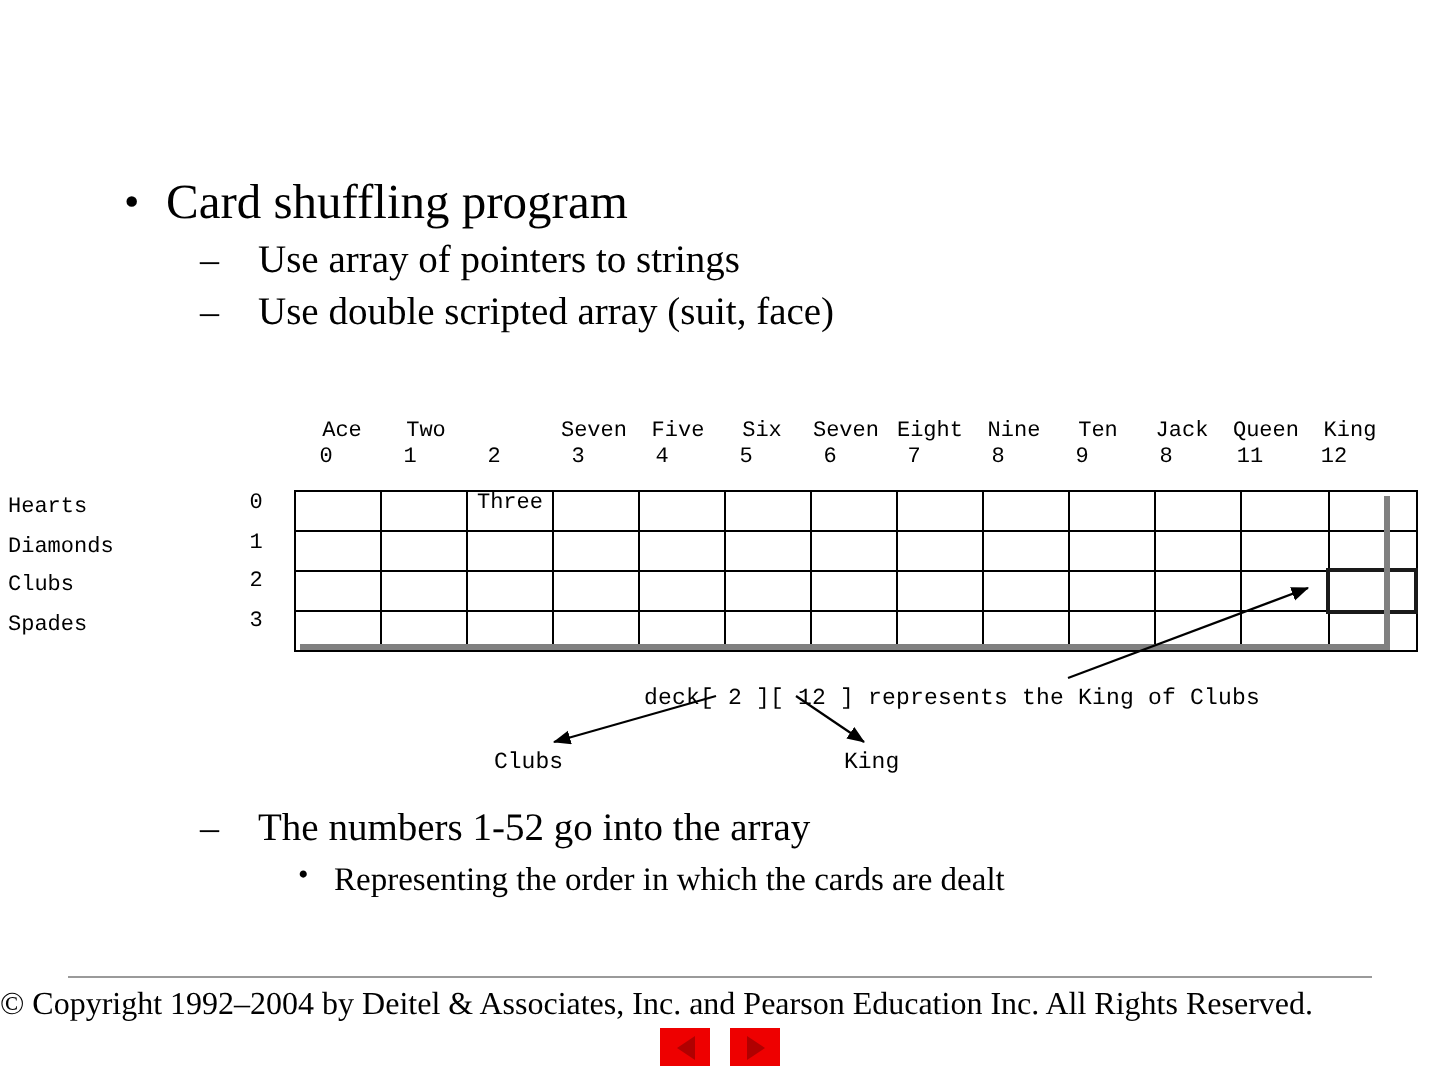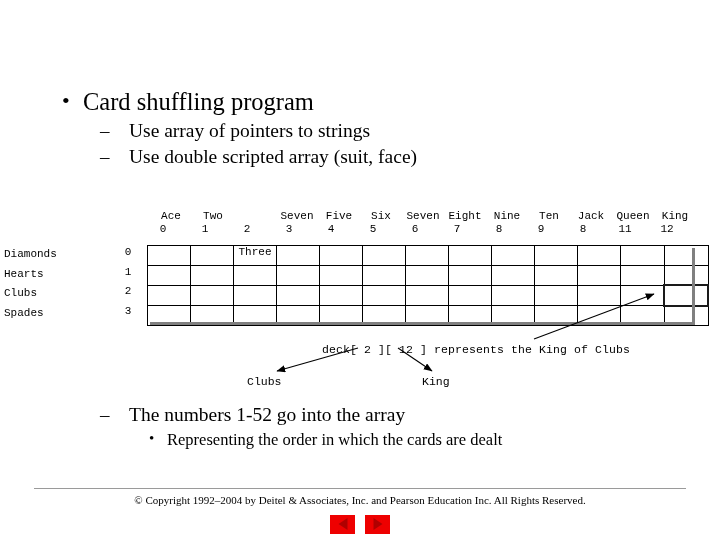--- a/index.html
+++ b/index.html
@@ -241,23 +241,23 @@
     top: 488px;
     width: 652px;
     height: 1px;
     background: #9a9a9a;
   }
   #copyright {
     position: absolute;
     left: 0;
     top: 494px;
     width: 720px;
-    text-align: center;
+    text-align: left;
     font-family: "Liberation Serif", serif;
-    font-size: 11px;
+    font-size: 16px;
     color: #000;
   }
   #nav {
     position: absolute;
     left: 0;
     top: 514px;
     width: 720px;
     text-align: center;
   }
   .navbtn {
@@ -336,22 +336,22 @@
       <span style="left: 394px; width: 42px;">6</span>
       <span style="left: 436px; width: 42px;">7</span>
       <span style="left: 478px; width: 42px;">8</span>
       <span style="left: 520px; width: 42px;">9</span>
       <span style="left: 562px; width: 42px;">8</span>
       <span style="left: 604px; width: 42px;">11</span>
       <span style="left: 646px; width: 42px;">12</span>
     </div>
 
   <div id="row-names">
+    <span>Hearts</span>
     <span>Diamonds</span>
-    <span>Hearts</span>
     <span>Clubs</span>
     <span>Spades</span>
   </div>
 
   <div id="row-nums">
     <span>0</span>
     <span>1</span>
     <span>2</span>
     <span>3</span>
   </div>

